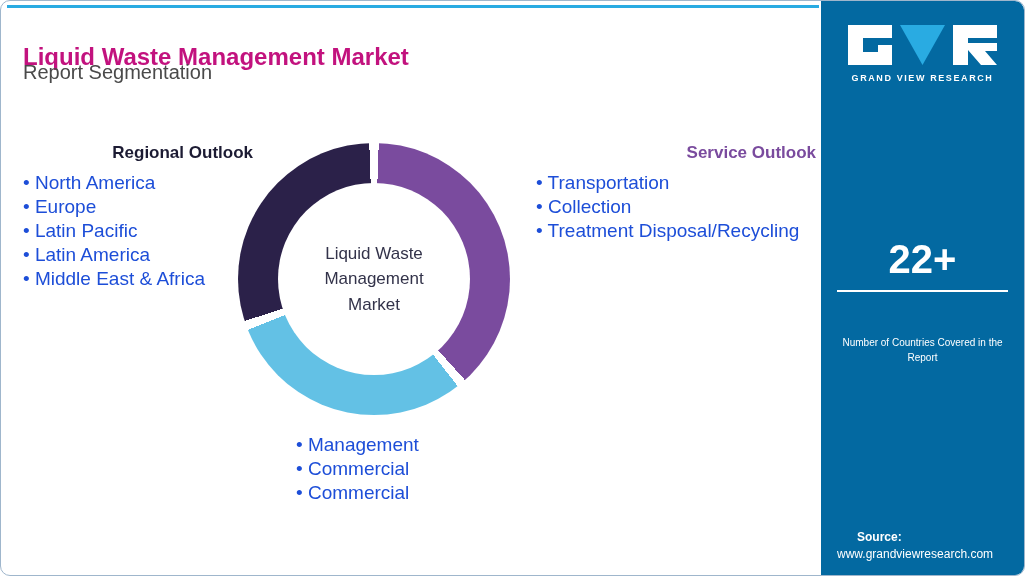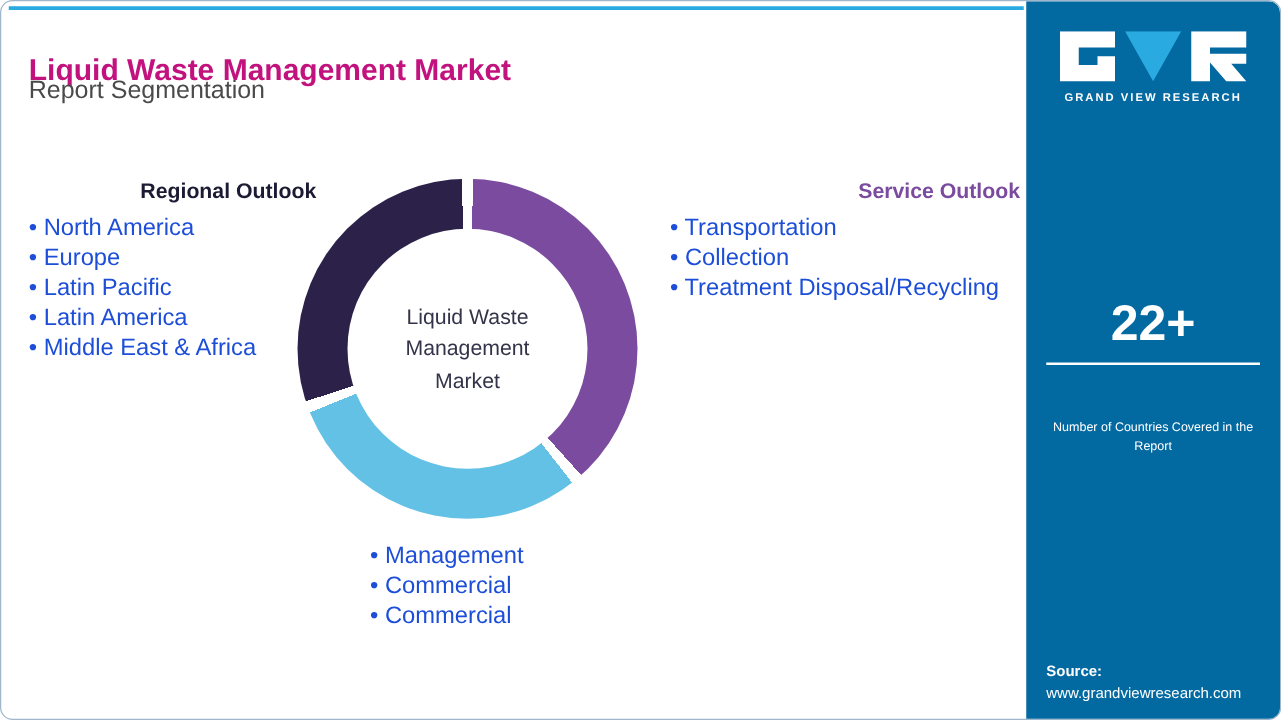--- a/index.html
+++ b/index.html
@@ -41,21 +41,21 @@
   .logo { position:absolute; top:24px; left:0; width:203px; text-align:center; }
   .logo svg { display:block; margin:0 auto; }
   .brand-name { margin-top:6px; font-size:9px; font-weight:bold; letter-spacing:1.6px; color:#ffffff; }
 
   .stat { position:absolute; top:236px; left:16px; width:171px; text-align:center; }
   .stat-value { font-size:40px; font-weight:bold; color:#ffffff; }
   .stat-divider { margin:8px 0 10px 0; height:2px; background:#ffffff; }
   .stat-caption { font-size:10px; line-height:1.45; color:#ffffff;margin-top:44px; }
 
   .source-note { position:absolute; left:16px; bottom:16px; font-size:12px; color:#ffffff; }
-  .source-note .label { font-weight:bold; display:block; margin-bottom:3px; }
+  .source-note .label { font-weight:bold; display:block; margin-bottom:3px;margin-left:20px; }
 </style>
 </head>
 <body>
 
 <div class="card">
   <div class="main">
     <div class="accent-line" style="background: rgb(41, 171, 226);"></div>
 
     <h1 class="page-title" style="color: rgb(194, 18, 126);">Liquid Waste Management Market</h1>
     <div class="page-subtitle">Report Segmentation</div>

